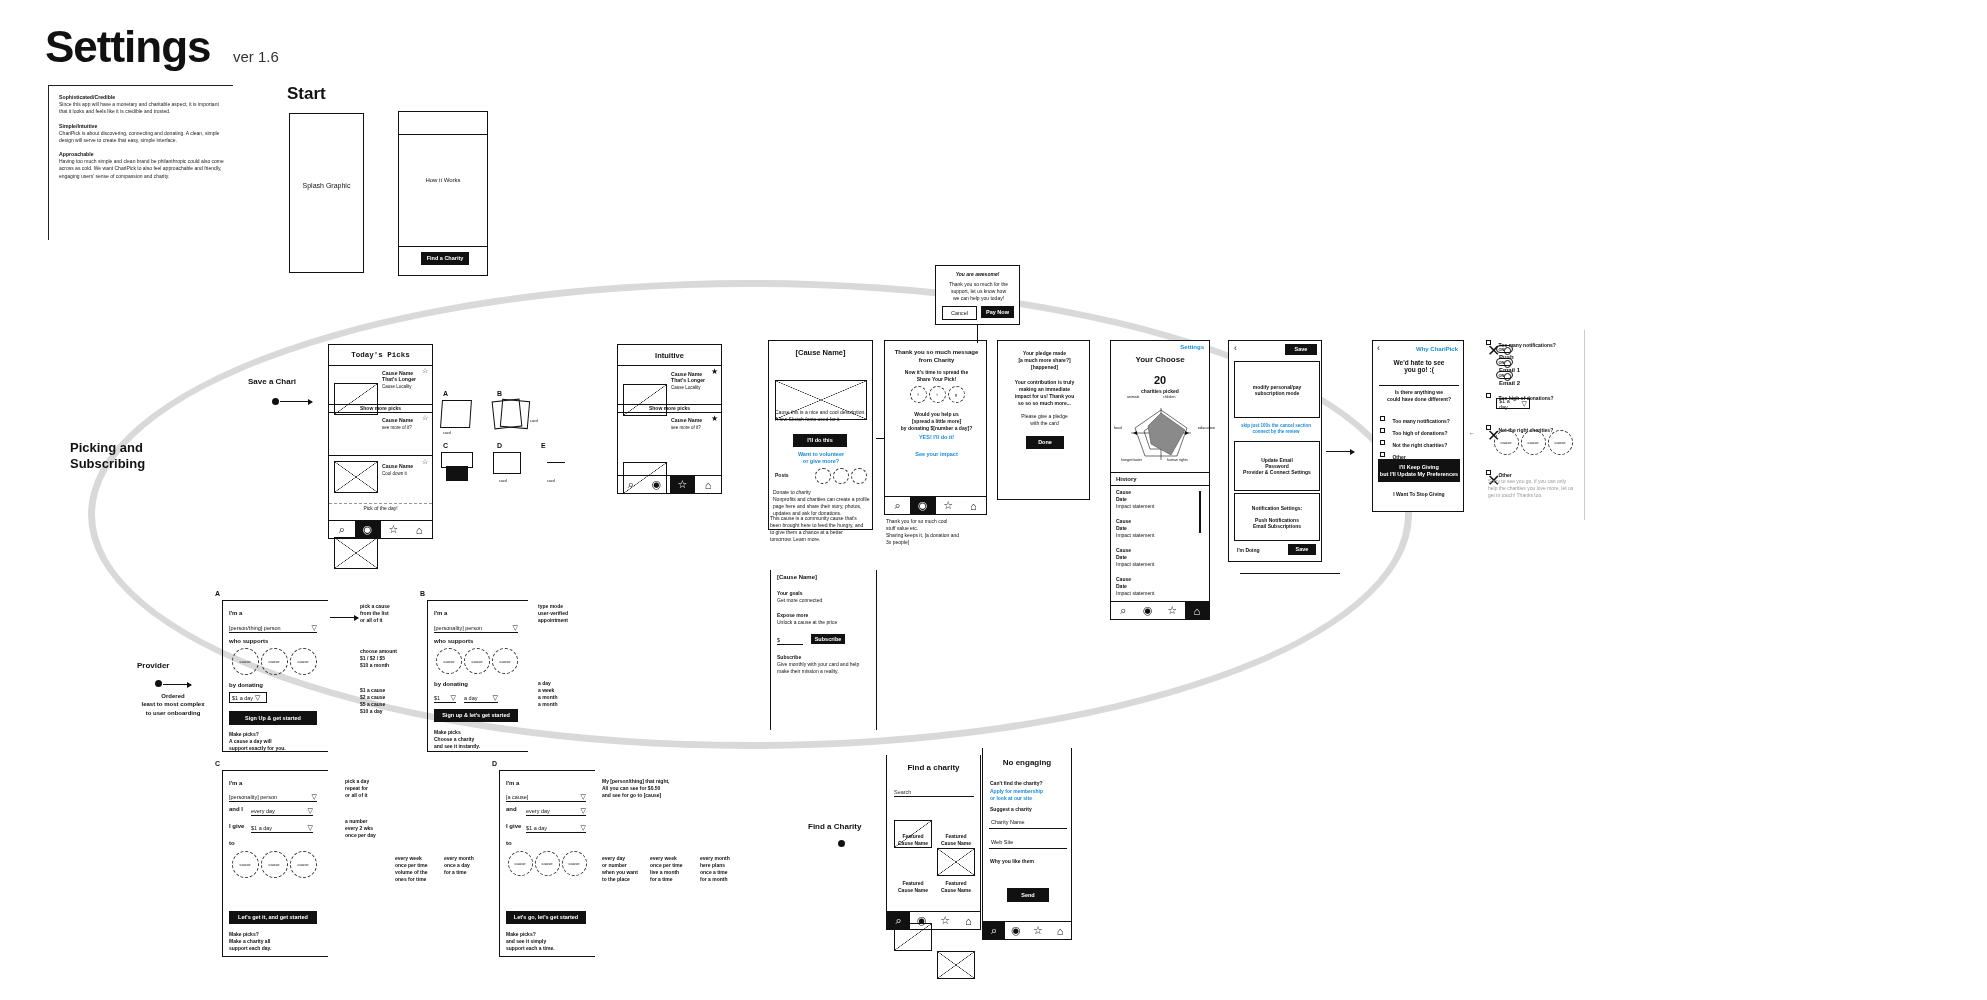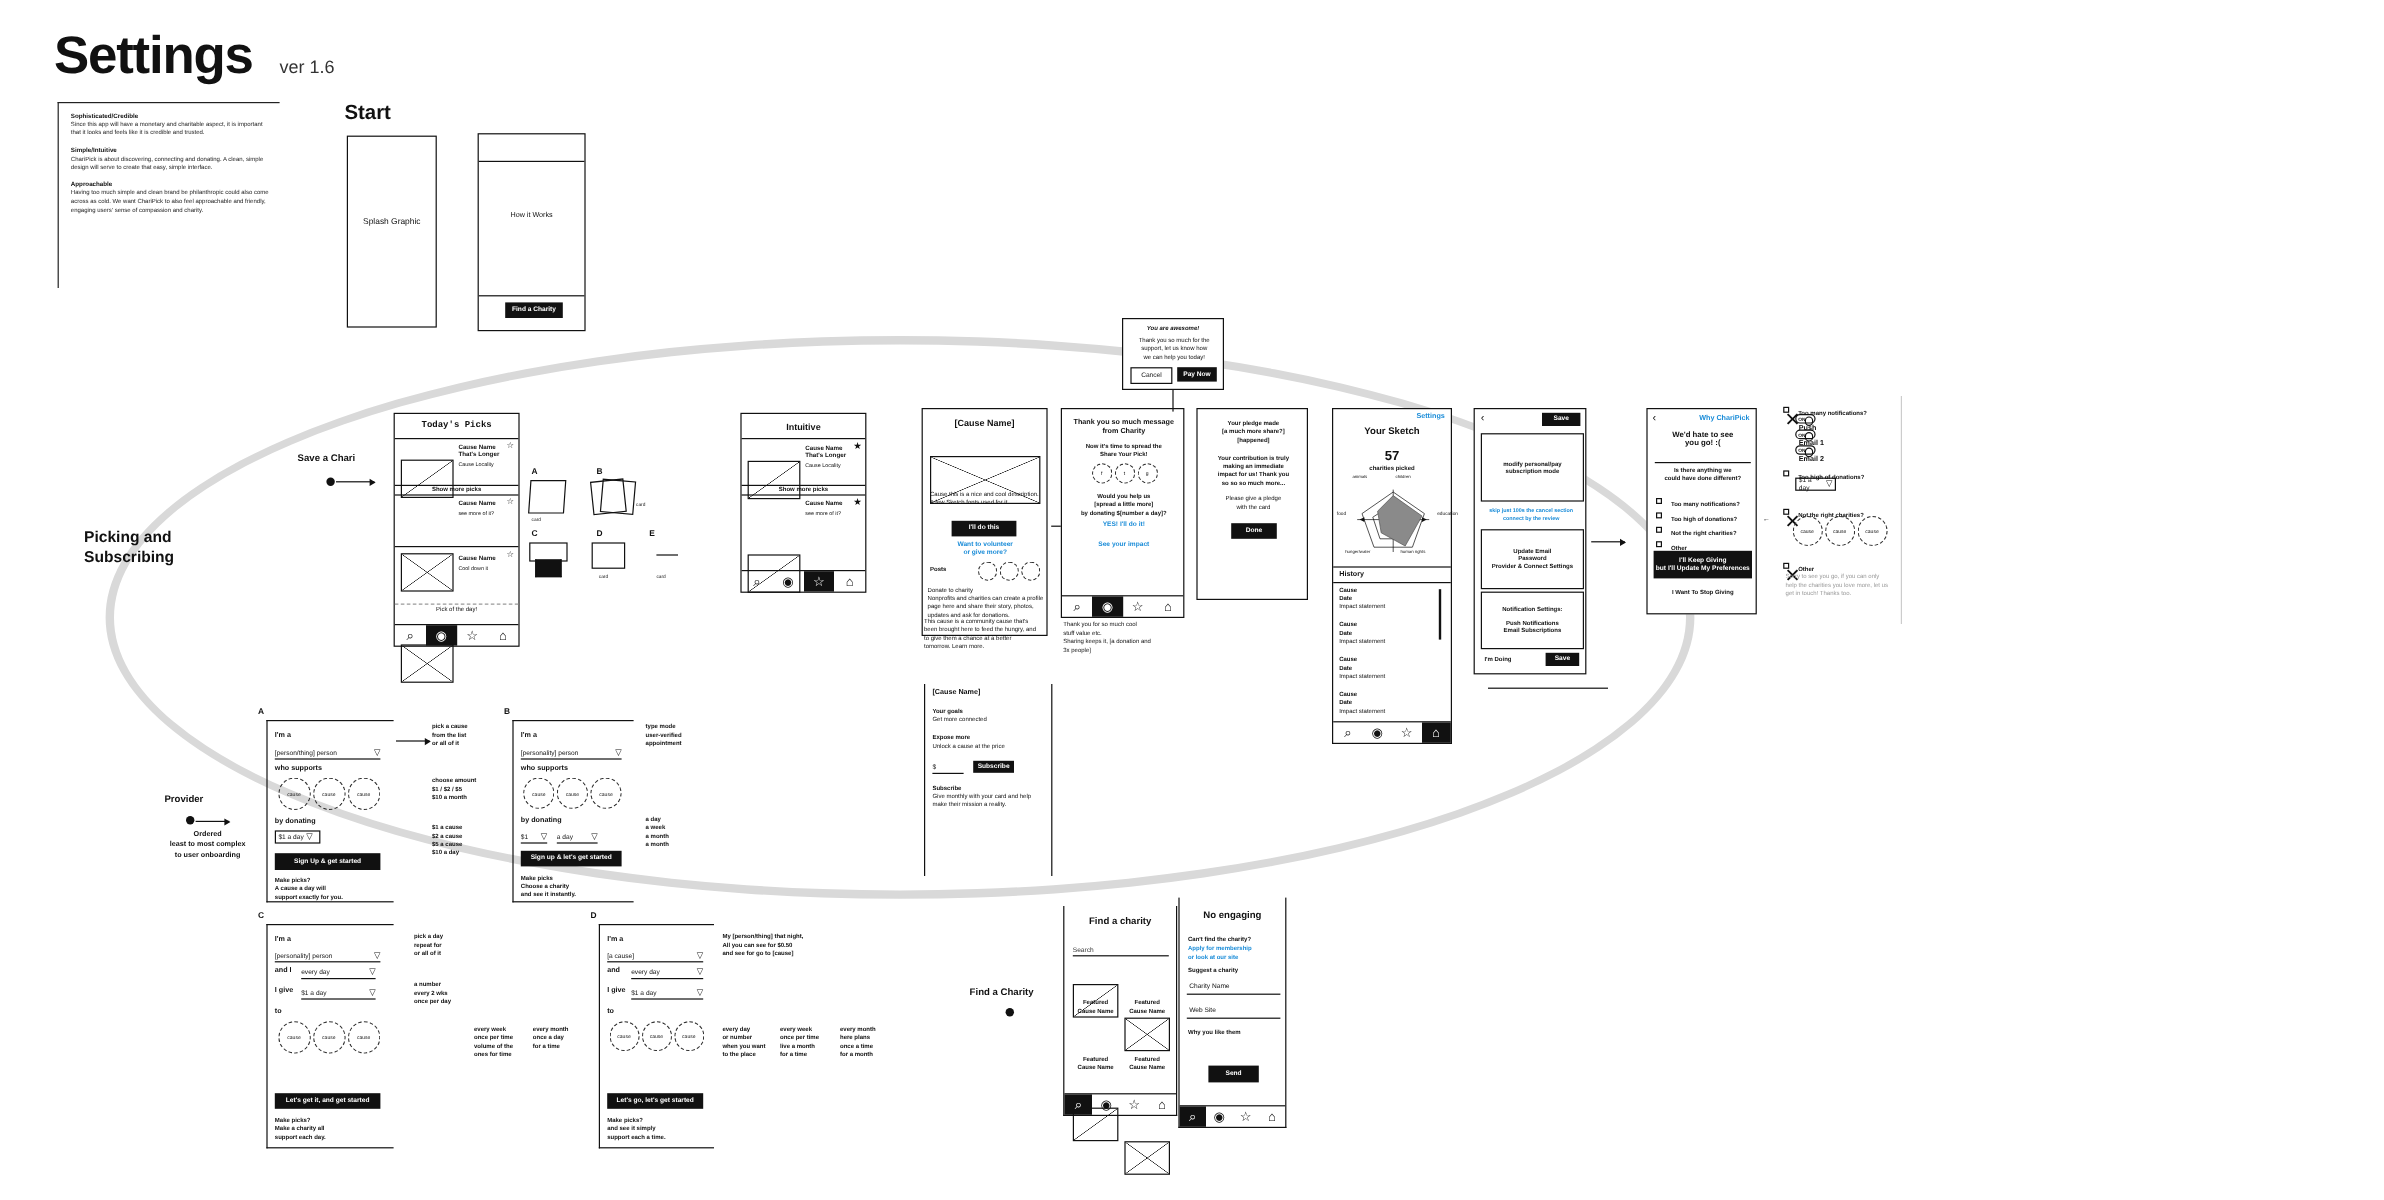--- a/index.html
+++ b/index.html
@@ -276,22 +276,22 @@
 making an immediate
 impact for us! Thank you
 so so so much more...</div>
   <div class="abs tiny" style="left:6px;top:72px;width:81px;text-align:center;white-space:pre-line;">Please give a pledge
 with the card</div>
   <div class="abs btn-dark" style="left:28px;top:95px;width:38px;height:13px;">Done</div>
 </div>
 
 <div class="abs layer phone" style="left:1110px;top:340px;width:100px;height:280px;">
   <div class="abs link-l" style="right:5px;top:3px;">Settings</div>
-  <div class="abs" style="left:0;top:14px;width:100%;text-align:center;font-size:8px;font-weight:bold;">Your Sketch</div>
-  <div class="abs" style="left:0;top:33px;width:100%;text-align:center;font-size:11px;font-weight:bold;">57</div>
+  <div class="abs" style="left:0;top:14px;width:100%;text-align:center;font-size:8px;font-weight:bold;">Your Choose</div>
+  <div class="abs" style="left:0;top:33px;width:100%;text-align:center;font-size:11px;font-weight:bold;">20</div>
   <div class="abs tiny" style="left:0;top:47px;width:100%;text-align:center;font-weight:bold;">charities picked</div>
 
   <div class="abs radar" style="left:4px;top:57px;width:92px;height:70px;">
     <svg width="92" height="70" viewBox="0 0 92 70">
       <g stroke="#111" stroke-width="0.6" fill="none">
         <polygon points="46,12 72,30 62,58 30,58 20,30"></polygon>
         <polygon points="46,22 62,33 57,51 35,51 29,33"></polygon>
         <line x1="16" y1="35" x2="76" y2="35"></line>
         <line x1="46" y1="10" x2="46" y2="62"></line>
       </g>

